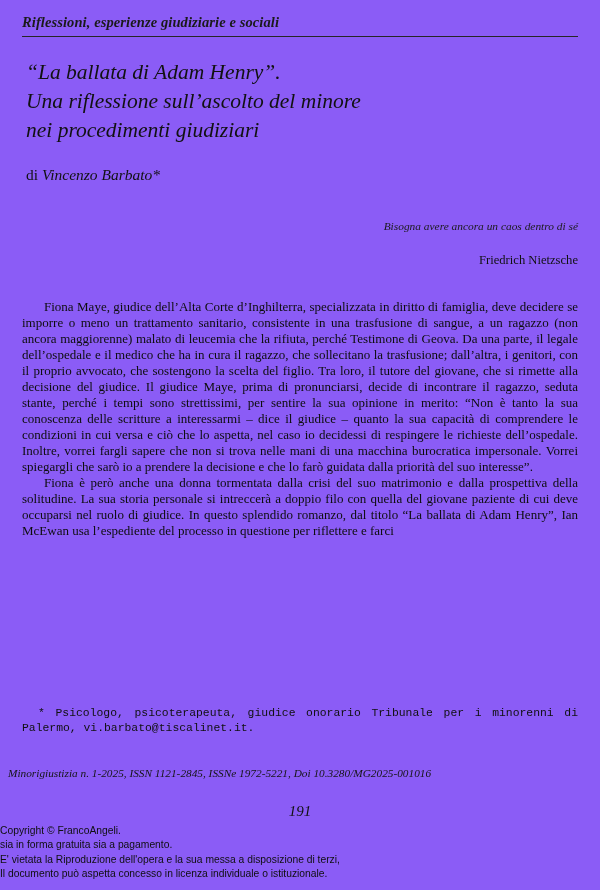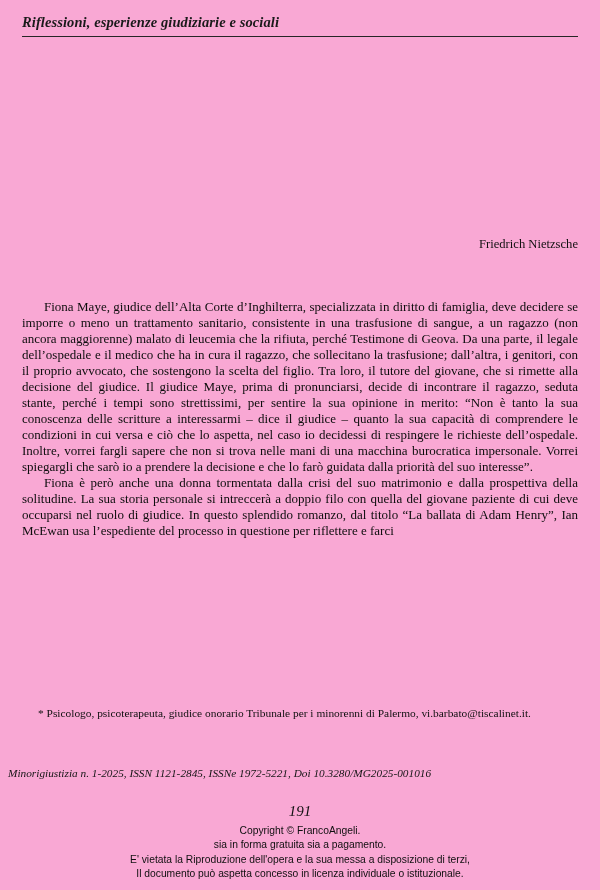--- a/index.html
+++ b/index.html
@@ -13,21 +13,21 @@
     font-family: "Liberation Serif", "DejaVu Serif", serif;
     color: #000000;
     -webkit-font-smoothing: antialiased;
   }
 
   .page {
     position: relative;
     width: 600px;
     height: 890px;
     margin: 0 auto;
-    background: #f9a8d4;
+    background: #8b5cf6;
     overflow: hidden;
     box-sizing: border-box;
   }
 
   
   .running-head {
     position: absolute;
     left: 22px;
     top: 14px;
     width: 556px;
@@ -139,20 +139,21 @@
     width: 556px;
   }
 
   .footnote p {
     margin: 0;
     text-align: justify;
     font-size: 11.4px;
     line-height: 15px;
     text-indent: 16px;
     color: #101010;
+    font-family: Liberation Mono, monospace;
   }
 
   
   .source-line {
     position: absolute;
     left: 8px;
     top: 766px;
     width: 556px;
     font-style: italic;
     font-size: 11.3px;
@@ -172,43 +173,52 @@
     font-size: 15px;
     color: #111111;
   }
 
   
   .copyright {
     position: absolute;
     left: 0;
     top: 824px;
     width: 600px;
-    text-align: center;
+    text-align: left;
     font-family: "Liberation Sans", "DejaVu Sans", sans-serif;
     font-size: 10.3px;
     line-height: 14.4px;
     color: #0f0f0f;
   }
 
   .copyright span {
     display: block;
   }
 </style>
 </head>
 <body>
 
 <div class="page">
 
   <div class="running-head">
     <div class="running-head-text">Riflessioni, esperienze giudiziarie e sociali</div>
     <div class="running-head-rule"></div>
   </div>
 
+  <div class="title-block">
+    <h1 class="article-title">
+      <span class="tline">“La ballata di Adam Henry”.</span>
+      <span class="tline">Una riflessione sull’ascolto del minore</span>
+      <span class="tline">nei procedimenti giudiziari</span>
+    </h1>
+    <div class="byline"><span class="byline-prefix">di </span><span class="byline-name">Vincenzo Barbato*</span></div>
+  </div>
 
   <div class="epigraph">
+    <span class="epigraph-line">Bisogna avere ancora un caos dentro di sé</span>
     <span class="epigraph-author">Friedrich Nietzsche</span>
   </div>
 
   <div class="body-text">
     <p>Fiona Maye, giudice dell’Alta Corte d’Inghilterra, specializzata in diritto di famiglia, deve decidere se imporre o meno un trattamento sanitario, consistente in una trasfusione di sangue, a un ragazzo (non ancora maggiorenne) malato di leucemia che la rifiuta, perché Testimone di Geova. Da una parte, il legale dell’ospedale e il medico che ha in cura il ragazzo, che sollecitano la trasfusione; dall’altra, i genitori, con il proprio avvocato, che sostengono la scelta del figlio. Tra loro, il tutore del giovane, che si rimette alla decisione del giudice. Il giudice Maye, prima di pronunciarsi, decide di incontrare il ragazzo, seduta stante, perché i tempi sono strettissimi, per sentire la sua opinione in merito: “Non è tanto la sua conoscenza delle scritture a interessarmi – dice il giudice – quanto la sua capacità di comprendere le condizioni in cui versa e ciò che lo aspetta, nel caso io decidessi di respingere le richieste dell’ospedale. Inoltre, vorrei fargli sapere che non si trova nelle mani di una macchina burocratica impersonale. Vorrei spiegargli che sarò io a prendere la decisione e che lo farò guidata dalla priorità del suo interesse”.</p>
     <p>Fiona è però anche una donna tormentata dalla crisi del suo matrimonio e dalla prospettiva della solitudine. La sua storia personale si intreccerà a doppio filo con quella del giovane paziente di cui deve occuparsi nel ruolo di giudice. In questo splendido romanzo, dal titolo “La ballata di Adam Henry”, Ian McEwan usa l’espediente del processo in questione per riflettere e farci</p>
   </div>
 
   <div class="footnote">
     <p>* Psicologo, psicoterapeuta, giudice onorario Tribunale per i minorenni di Palermo, vi.barbato@tiscalinet.it.</p>

